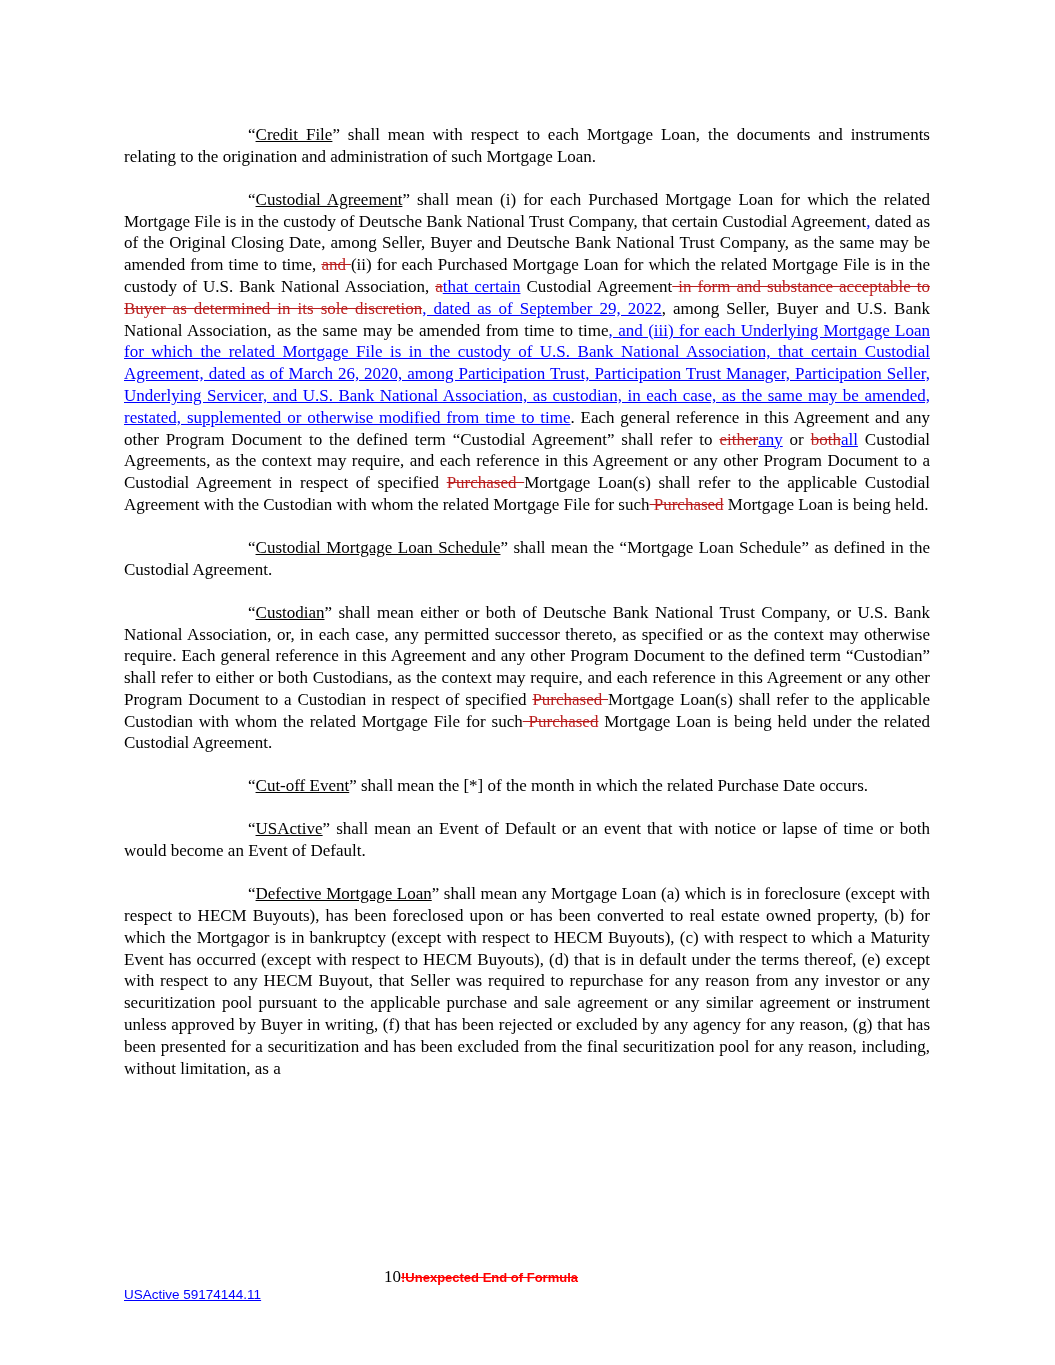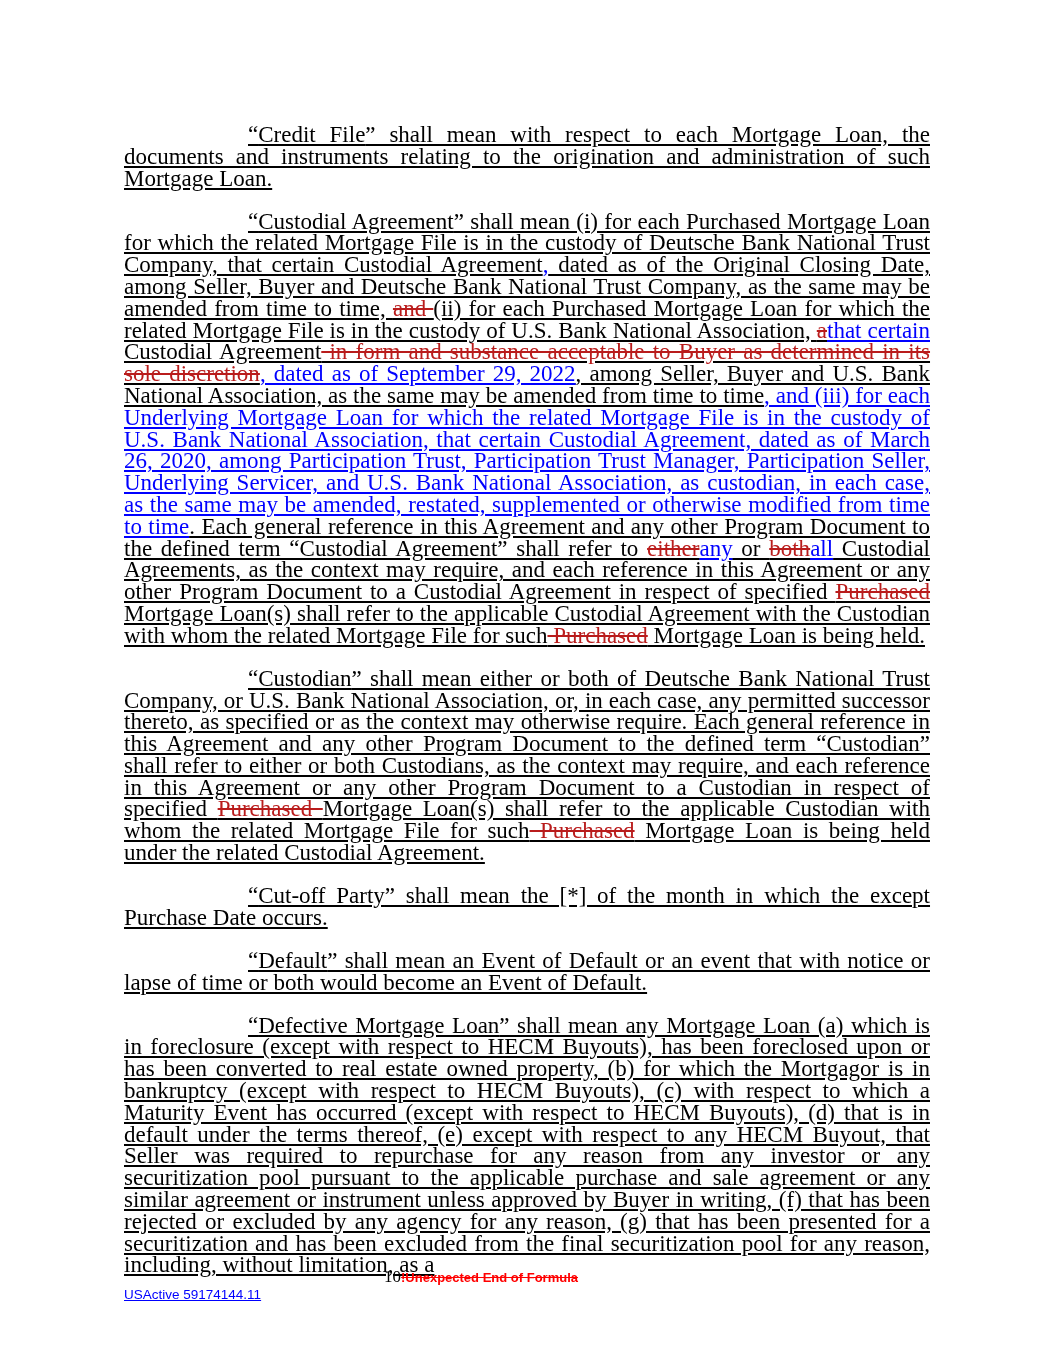--- a/index.html
+++ b/index.html
@@ -1,20 +1,20 @@
 <!DOCTYPE html>
 <html><head>
 <meta charset="utf-8">
 <style>
   html, body { margin: 0; padding: 0; background: #ffffff; }
   body { width: 1055px; height: 1365px; position: relative; overflow: hidden; }
   .page {
     position: absolute; left: 124px; top: 124px; width: 806px;
     font-family: "Liberation Serif", "DejaVu Serif", serif;
-    font-size: 23px; line-height: 21.8px; color: #000; text-decoration: underline;
+    font-size: 17px; line-height: 21.8px; color: #000;
   }
   .para { text-align: justify; margin: 0 0 21.2px 0; }
   .para .ind { display: inline-block; width: 124px; }
   .u { text-decoration: underline; }
   .del { color: #b91c1c; text-decoration: line-through; }
   .ins { color: #0000ff; text-decoration: underline; text-decoration-color: #0000ff; }
   .footer-page {
     position: absolute; left: 0; width: 962px; top: 1267px; text-align: center;
     font-family: "Liberation Serif", serif; font-size: 17px; color: #000;
   }
@@ -27,22 +27,23 @@
     font-family: "Liberation Sans", sans-serif; font-size: 13.5px;
     color: #0000ff; text-decoration: underline;
   }
 </style>
 </head>
 <body>
 
 <div class="page">
   <p class="para"><span class="ind"></span><span>“</span><span class="u">Credit File</span><span>” shall mean with respect to each Mortgage Loan, the documents and instruments relating to the origination and administration of such Mortgage Loan.</span></p>
   <p class="para"><span class="ind"></span><span>“</span><span class="u">Custodial Agreement</span><span>” shall mean (i) for each Purchased Mortgage Loan for which the related Mortgage File is in the custody of Deutsche Bank National Trust Company, that certain Custodial Agreement</span><span class="ins">,</span><span> dated as of the Original Closing Date, among Seller, Buyer and Deutsche Bank National Trust Company, as the same may be amended from time to time, </span><span class="del">and </span><span>(ii) for each Purchased Mortgage Loan for which the related Mortgage File is in the custody of U.S. Bank National Association, </span><span class="del">a</span><span class="ins">that certain</span><span> Custodial Agreement</span><span class="del"> in form and substance acceptable to Buyer as determined in its sole discretion</span><span class="ins">, dated as of September 29, 2022</span><span>, among Seller, Buyer and U.S. Bank National Association, as the same may be amended from time to time</span><span class="ins">, and (iii) for each Underlying Mortgage Loan for which the related Mortgage File is in the custody of U.S. Bank National Association, that certain Custodial Agreement, dated as of March 26, 2020, among Participation Trust, Participation Trust Manager, Participation Seller, Underlying Servicer, and U.S. Bank National Association, as custodian, in each case, as the same may be amended, restated, supplemented or otherwise modified from time to time</span><span>.  Each general reference in this Agreement and any other Program Document to the defined term “Custodial Agreement” shall refer to </span><span class="del">either</span><span class="ins">any</span><span> or </span><span class="del">both</span><span class="ins">all</span><span> Custodial Agreements, as the context may require, and each reference in this Agreement or any other Program Document to a Custodial Agreement in respect of specified </span><span class="del">Purchased </span><span>Mortgage Loan(s) shall refer to the applicable Custodial Agreement with the Custodian with whom the related Mortgage File for such</span><span class="del"> Purchased</span><span> Mortgage Loan is being held.</span></p>
+  <p class="para"><span class="ind"></span><span>“</span><span class="u">Custodial Mortgage Loan Schedule</span><span>” shall mean the “Mortgage Loan Schedule” as defined in the Custodial Agreement.</span></p>
   <p class="para"><span class="ind"></span><span>“</span><span class="u">Custodian</span><span>” shall mean either or both of Deutsche Bank National Trust Company, or U.S. Bank National Association, or, in each case, any permitted successor thereto, as specified or as the context may otherwise require.  Each general reference in this Agreement and any other Program Document to the defined term “Custodian” shall refer to either or both Custodians, as the context may require, and each reference in this Agreement or any other Program Document to a Custodian in respect of specified </span><span class="del">Purchased </span><span>Mortgage Loan(s) shall refer to the applicable Custodian with whom the related Mortgage File for such</span><span class="del"> Purchased</span><span> Mortgage Loan is being held under the related Custodial Agreement.</span></p>
-  <p class="para"><span class="ind"></span><span>“</span><span class="u">Cut-off Party</span><span>” shall mean the [*] of the month in which the except Purchase Date occurs.</span></p>
-  <p class="para"><span class="ind"></span><span>“</span><span class="u">Default</span><span>” shall mean an Event of Default or an event that with notice or lapse of time or both would become an Event of Default.</span></p>
+  <p class="para"><span class="ind"></span><span>“</span><span class="u">Cut-off Event</span><span>” shall mean the [*] of the month in which the related Purchase Date occurs.</span></p>
+  <p class="para"><span class="ind"></span><span>“</span><span class="u">USActive</span><span>” shall mean an Event of Default or an event that with notice or lapse of time or both would become an Event of Default.</span></p>
   <p class="para"><span class="ind"></span><span>“</span><span class="u">Defective Mortgage Loan</span><span>” shall mean any Mortgage Loan (a) which is in foreclosure (except with respect to HECM Buyouts), has been foreclosed upon or has been converted to real estate owned property, (b) for which the Mortgagor is in bankruptcy (except with respect to HECM Buyouts), (c) with respect to which a Maturity Event has occurred (except with respect to HECM Buyouts), (d) that is in default under the terms thereof, (e) except with respect to any HECM Buyout, that Seller was required to repurchase for any reason from any investor or any securitization pool pursuant to the applicable purchase and sale agreement or any similar agreement or instrument unless approved by Buyer in writing, (f) that has been rejected or excluded by any agency for any reason, (g) that has been presented for a securitization and has been excluded from the final securitization pool for any reason, including, without limitation, as a</span></p>
 </div>
 
 <div class="footer-page">
   <span>10</span><span class="del-sans">!Unexpected End of Formula</span>
 </div>
 <div class="footer-id">USActive 59174144.11</div>
 
 </body></html>

